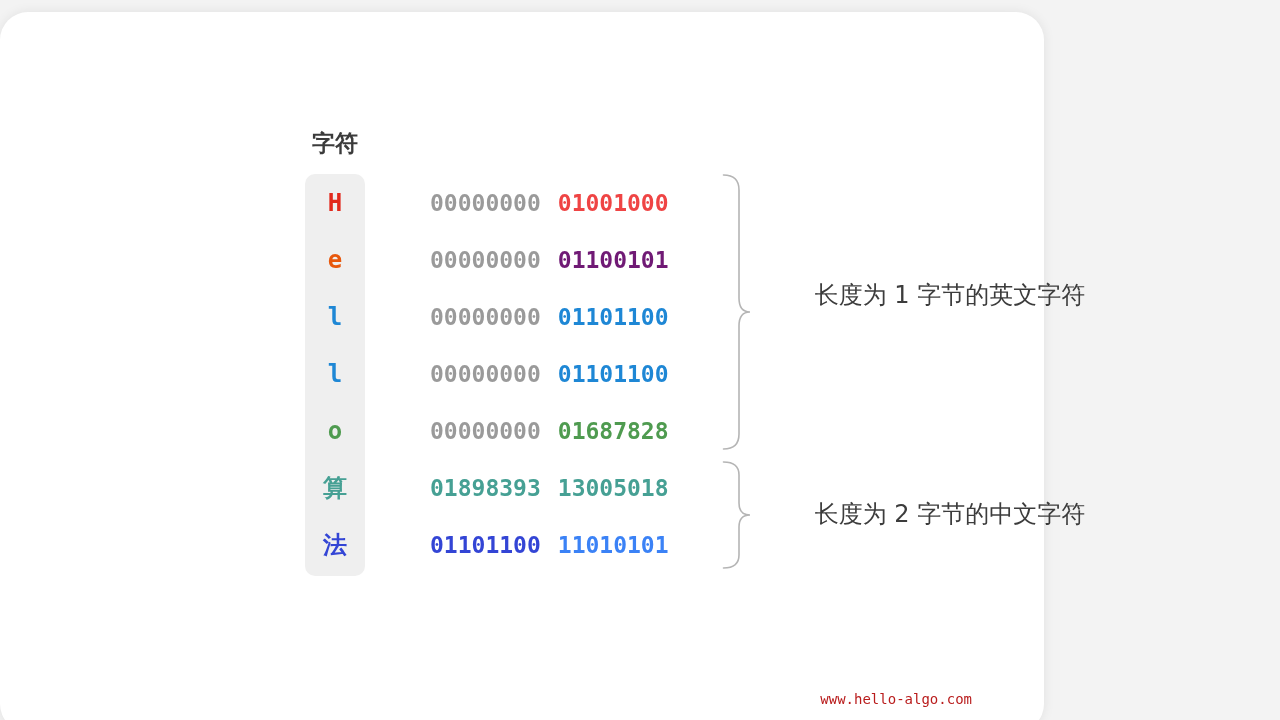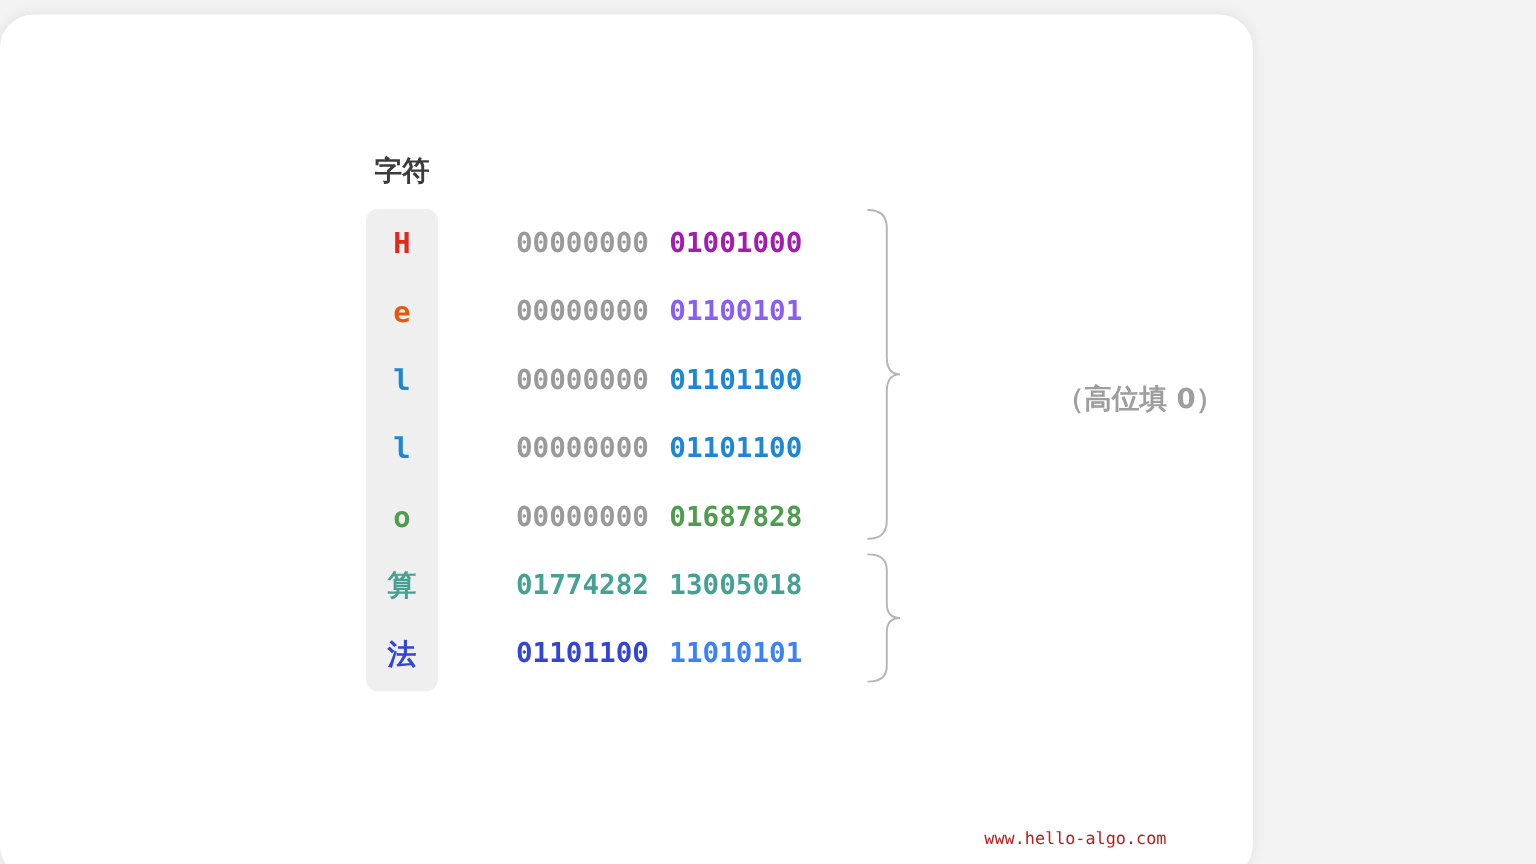--- a/index.html
+++ b/index.html
@@ -77,39 +77,40 @@
 <body>
 
 <div class="card">
 
   <div class="abs header-char">字符</div>
 
   <div class="abs char-col"></div>
 
   <div>
       <div class="char-cell" style="top: 175px; color: rgb(226, 41, 28);">H</div>
-      <div class="bits-row" style="top: 175px;"><span class="byte" style="color: rgb(154, 154, 154);">00000000</span><span class="byte byte2" style="color: #a21caf;">01001000</span></div>
+      <div class="bits-row" style="top: 175px;"><span class="byte" style="color: rgb(154, 154, 154);">00000000</span><span class="byte byte2" style="color: #ef4444;">01001000</span></div>
       <div class="char-cell" style="top: 232px; color: rgb(232, 88, 12);">e</div>
-      <div class="bits-row" style="top: 232px;"><span class="byte" style="color: rgb(154, 154, 154);">00000000</span><span class="byte byte2" style="color: #8b5cf6;">01100101</span></div>
+      <div class="bits-row" style="top: 232px;"><span class="byte" style="color: rgb(154, 154, 154);">00000000</span><span class="byte byte2" style="color: #701a75;">01100101</span></div>
       <div class="char-cell" style="top: 289px; color: rgb(30, 135, 213);">l</div>
       <div class="bits-row" style="top: 289px;"><span class="byte" style="color: rgb(154, 154, 154);">00000000</span><span class="byte byte2" style="color: rgb(30, 135, 213);">01101100</span></div>
       <div class="char-cell" style="top: 346px; color: rgb(30, 135, 213);">l</div>
       <div class="bits-row" style="top: 346px;"><span class="byte" style="color: rgb(154, 154, 154);">00000000</span><span class="byte byte2" style="color: rgb(30, 135, 213);">01101100</span></div>
       <div class="char-cell" style="top: 403px; color: rgb(79, 155, 80);">o</div>
       <div class="bits-row" style="top: 403px;"><span class="byte" style="color: rgb(154, 154, 154);">00000000</span><span class="byte byte2" style="color: rgb(79, 155, 80);">01687828</span></div>
       <div class="char-cell" style="top: 460px; color: rgb(70, 160, 148);">算</div>
-      <div class="bits-row" style="top: 460px;"><span class="byte" style="color: rgb(70, 160, 148);">01774282</span><span class="byte byte2" style="color: rgb(70, 160, 148);">13005018</span></div>
+      <div class="bits-row" style="top: 460px;"><span class="byte" style="color: rgb(70, 160, 148);">01898393</span><span class="byte byte2" style="color: rgb(70, 160, 148);">13005018</span></div>
       <div class="char-cell" style="top: 517px; color: rgb(51, 69, 213);">法</div>
       <div class="bits-row" style="top: 517px;"><span class="byte" style="color: rgb(51, 69, 213);">01101100</span><span class="byte byte2" style="color: #3b82f6;">11010101</span></div>
     </div>
 
   <svg class="brace" style="left:722px; top:162px;" width="30" height="276" viewBox="0 0 30 276">
     <path d="M 1.5 1 Q 17 1 17 16 L 17 124 Q 17 138 28 138 Q 17 138 17 152 L 17 260 Q 17 275 1.5 275"></path>
   </svg>
   <svg class="brace" style="left:722px; top:449px;" width="30" height="108" viewBox="0 0 30 108">
     <path d="M 1.5 1 Q 17 1 17 14 L 17 42 Q 17 54 28 54 Q 17 54 17 66 L 17 94 Q 17 107 1.5 107"></path>
   </svg>
 
-  <div class="annotation-line annotation-sub" style="left:760px; top:305px;">（高位填 0）</div>
+  <div class="annotation-line" style="left:760px; top:267px;">长度为 1 字节的英文字符</div>
+  <div class="annotation-line" style="left:760px; top:486px;">长度为 2 字节的中文字符</div>
 
   <div class="watermark">www.hello-algo.com</div>
 
 </div>
 
 </body></html>

